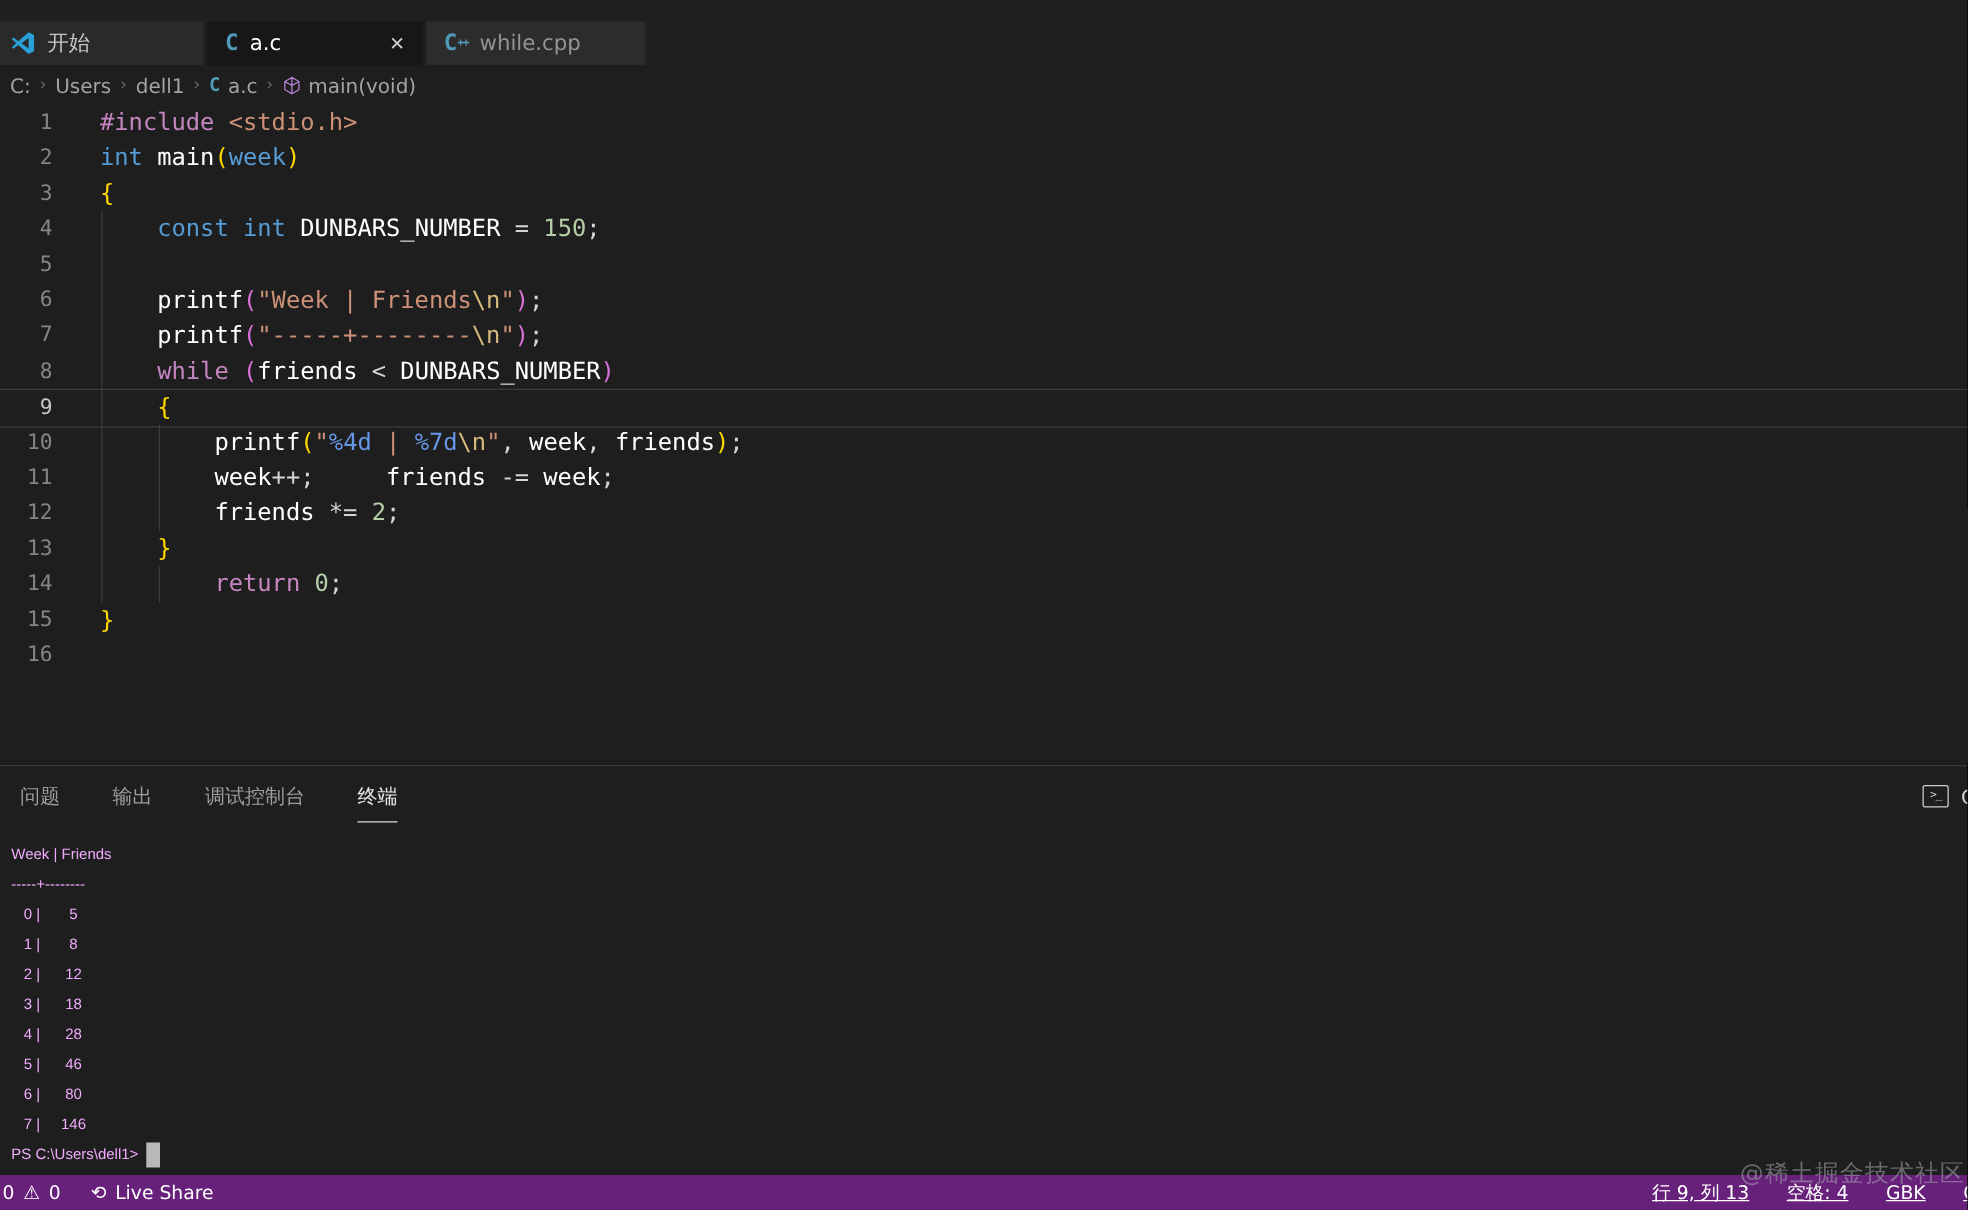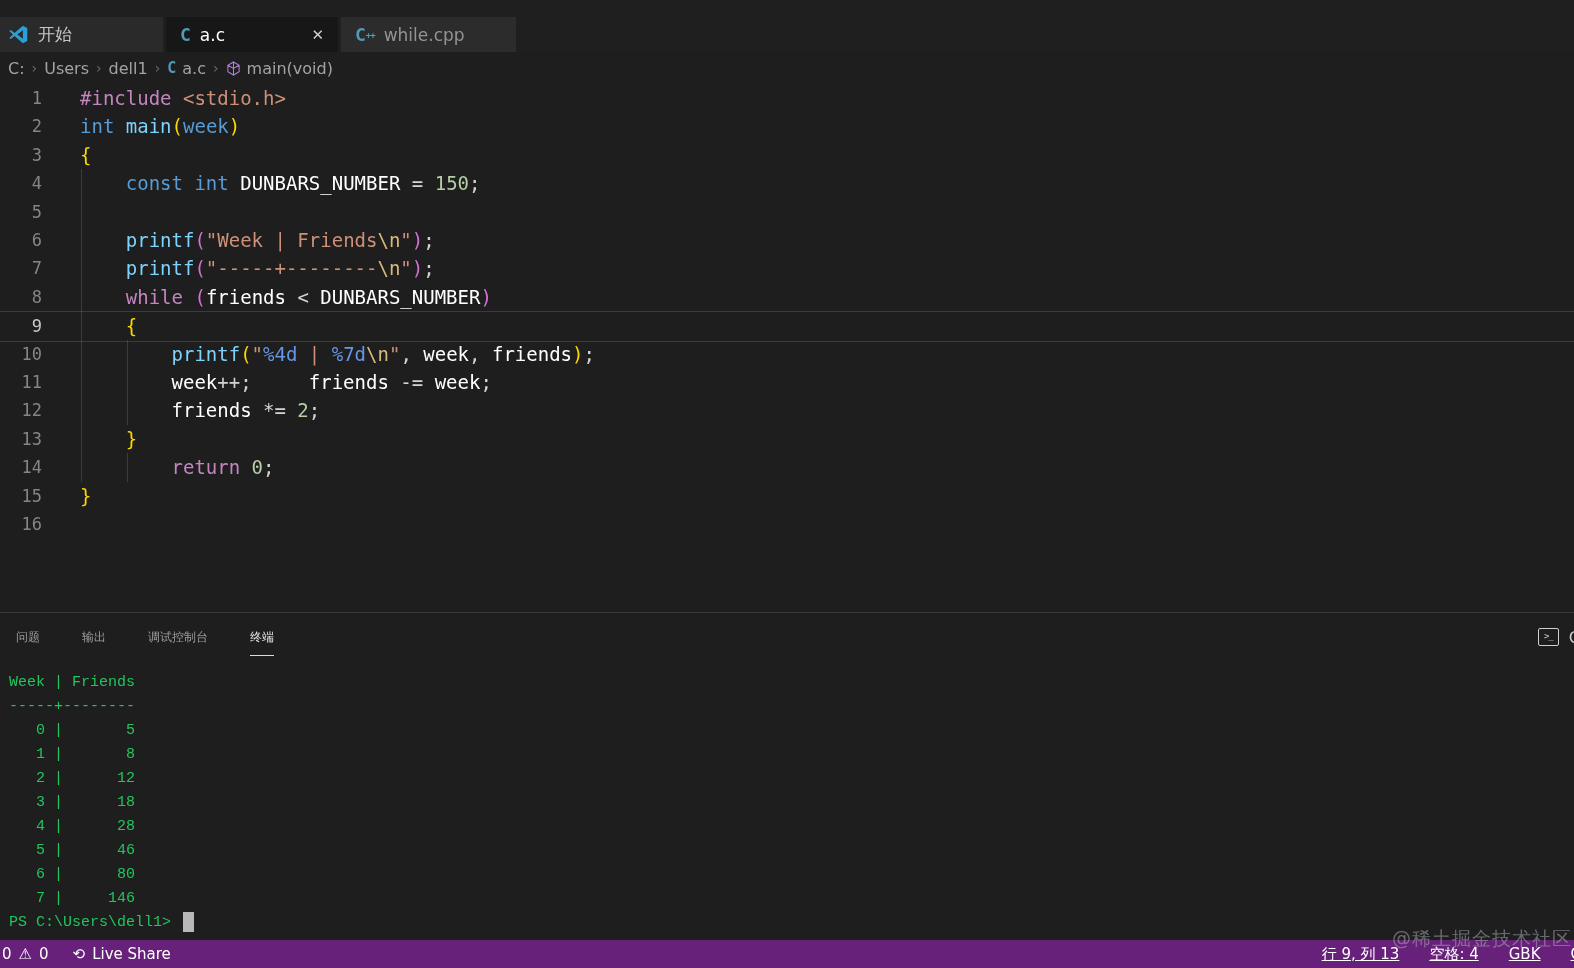--- a/index.html
+++ b/index.html
@@ -27,37 +27,37 @@
 
   
   .editor{position:absolute;top:84px;left:0;right:0;height:528px;background:#1e1e1e;
           font-family:"DejaVu Sans Mono","Liberation Mono",monospace;font-size:19px;}
   .row{position:absolute;left:0;right:0;height:28.4px;line-height:28.4px;}
   .row.current{border-top:1px solid rgba(255,255,255,0.13);border-bottom:1px solid rgba(255,255,255,0.13);}
   .ln{position:absolute;left:0;width:42px;text-align:right;color:#858585;font-size:17px;}
   .row.current .ln{color:#c6c6c6;}
   .code{position:absolute;left:80px;white-space:pre;color:#d4d4d4;}
   .guide{position:absolute;width:1px;background:#3b3b3b;}
-  .tok-kw{color:#569cd6}.tok-ctrl{color:#c586c0}.tok-fn{color:#7dd3fc}.tok-var{color:#ffffff}
+  .tok-kw{color:#569cd6}.tok-ctrl{color:#c586c0}.tok-fn{color:#ffffff}.tok-var{color:#ffffff}
   .tok-str{color:#ce9178}.tok-esc{color:#d7ba7d}.tok-fmt{color:#6796e6}.tok-num{color:#b5cea8}
   .tok-pun{color:#d4d4d4}.tok-b1{color:#ffd700}.tok-b2{color:#d670d6}
 
   
   .panel{position:absolute;top:612px;left:0;right:0;height:328px;background:#1e1e1e;border-top:1px solid #3a3a3a;box-sizing:border-box;}
   .panel-header{position:relative;height:48px;display:flex;align-items:center;padding-left:16px;}
-  .ptab{font-size:12px;color:#9d9d9d;margin-right:42px;padding:10px 0;cursor:pointer;}
+  .ptab{font-size:16px;color:#9d9d9d;margin-right:42px;padding:10px 0;cursor:pointer;}
   .ptab.active{color:#e7e7e7;border-bottom:1.5px solid #dcdcdc;padding-bottom:9px;}
   .panel-corner{position:absolute;right:-6px;top:0;height:48px;display:flex;align-items:center;gap:10px;color:#cfcfcf;}
   .term-glyph{width:19px;height:16px;border:1px solid #cfcfcf;border-radius:2px;font-size:9px;line-height:14px;
               text-align:center;font-family:"DejaVu Sans Mono",monospace;letter-spacing:-1px;}
   .corner-c{font-size:16px;}
 
   
-  .terminal{position:absolute;top:58px;left:9px;right:0;bottom:0;font-family:Liberation Mono, monospace;
-            font-size:15px;line-height:24px;color:#22c55e;white-space:pre;}
+  .terminal{position:absolute;top:58px;left:9px;right:0;bottom:0;font-family:Liberation Sans, sans-serif;
+            font-size:12px;line-height:24px;color:#f0abfc;white-space:pre;}
   .tline{height:24px;}
   .cursor-block{display:inline-block;width:11px;height:20px;background:#b8b8b8;vertical-align:middle;margin-left:3px;}
 
   
   .statusbar{position:absolute;left:0;right:0;bottom:0;height:28px;background:#68217a;color:#fff;
              display:flex;align-items:center;justify-content:space-between;font-size:15px;z-index:5;}
   .sb-left{display:flex;align-items:center;gap:12px;padding-left:2px;}
   .sb-right{display:flex;align-items:center;gap:30px;text-decoration:underline;}
   .sb-item{display:flex;align-items:center;gap:7px;cursor:pointer;}
   .sb-eol{margin-right:-7px;}

